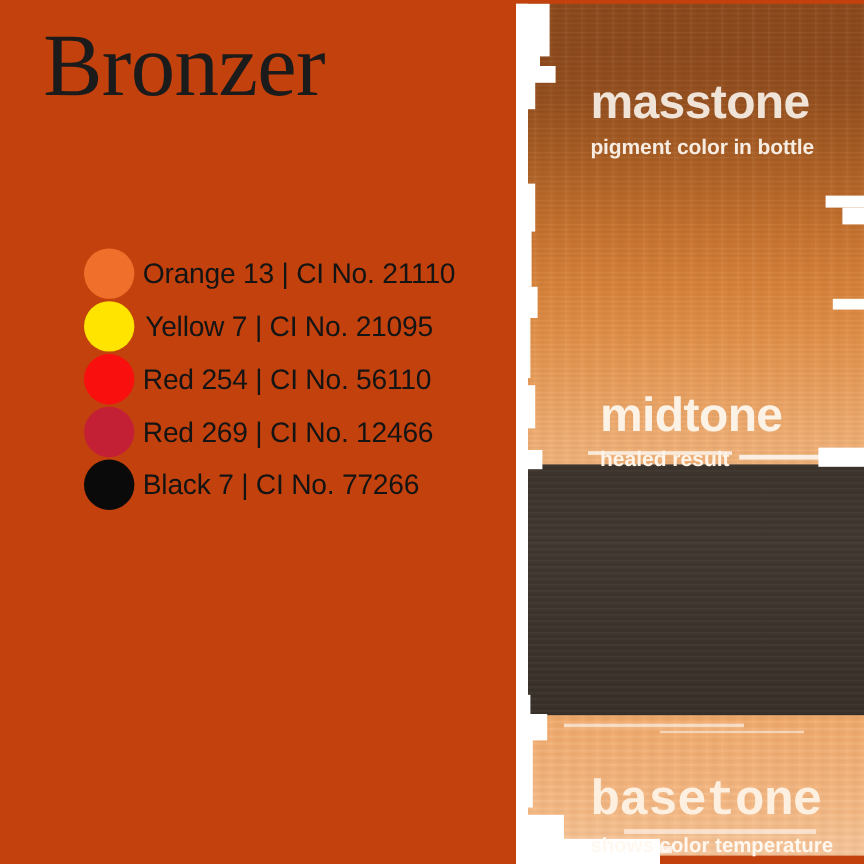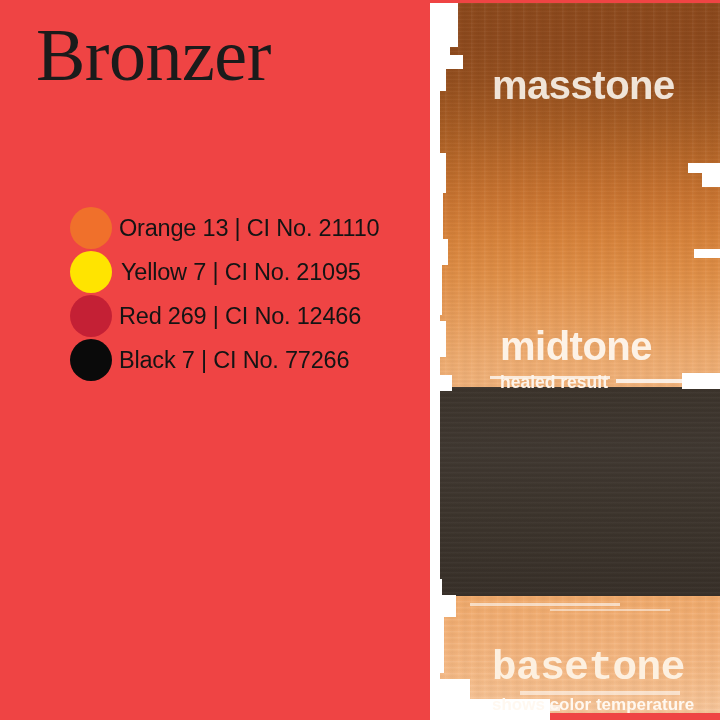--- a/index.html
+++ b/index.html
@@ -3,21 +3,21 @@
 <meta charset="utf-8">
 <style>
   html,body{margin:0;padding:0;}
   body{
     width:720px;height:720px;
     background:#ffffff;
     font-family:"Liberation Sans", sans-serif;
     overflow:hidden;
     position:relative;
   }
-  #page{position:relative;width:720px;height:720px;background:#ef4444;overflow:hidden;}
+  #page{position:relative;width:720px;height:720px;background:#c2410c;overflow:hidden;}
 
   
   .left-col{position:absolute;left:0;top:0;width:432px;height:720px;}
 
   .page-title{
     position:absolute;left:36px;top:16px;
     font-family:"Liberation Serif", serif;
     font-size:74px;
     line-height:78px;
     letter-spacing:-0.5px;
@@ -182,20 +182,24 @@
         <span class="swatch-dot" id="dot0" style="background: rgb(240, 112, 43);"></span>
         <span class="legend-label">Orange 13 | CI No. 21110</span>
       </div>
 
 
       <div class="legend-row r-ye">
         <span class="swatch-dot" id="dot2" style="background: rgb(255, 228, 0);"></span>
         <span class="legend-label">Yellow 7 | CI No. 21095</span>
       </div>
 
+      <div class="legend-row r-r2">
+        <span class="swatch-dot" id="dot3" style="background: rgb(250, 15, 15);"></span>
+        <span class="legend-label">Red 254 | CI No. 56110</span>
+      </div>
 
       <div class="legend-row r-r6">
         <span class="swatch-dot" id="dot4" style="background: rgb(196, 32, 53);"></span>
         <span class="legend-label">Red 269 | CI No. 12466</span>
       </div>
 
       <div class="legend-row r-bk">
         <span class="swatch-dot" id="dot5" style="background: rgb(10, 10, 10);"></span>
         <span class="legend-label">Black 7 | CI No. 77266</span>
       </div>
@@ -244,20 +248,21 @@
 
     <div class="hl" style="left:60px;top:373px;width:120px;height:3px;opacity:.75;"></div>
     <div class="hl" style="left:186px;top:376px;width:80px;height:4px;opacity:.8;"></div>
     <div class="hl" style="left:40px;top:600px;width:150px;height:3px;opacity:.6;"></div>
     <div class="hl" style="left:120px;top:606px;width:120px;height:2px;opacity:.5;"></div>
     <div class="hl" style="left:90px;top:688px;width:160px;height:4px;opacity:.55;"></div>
     <div class="hl" style="left:30px;top:702px;width:100px;height:6px;opacity:.7;"></div>
 
     <div class="zone-label" id="masstone-label">
       <div class="zone-title">masstone</div>
+      <div class="zone-sub">pigment color in bottle</div>
     </div>
 
     <div class="zone-label" id="midtone-label">
       <div class="zone-title">midtone</div>
       <div class="zone-sub">healed result</div>
     </div>
 
     <div class="zone-label" id="basetone-label">
       <div class="zone-title">basetone</div>
       <div class="zone-sub">shows color temperature</div>

